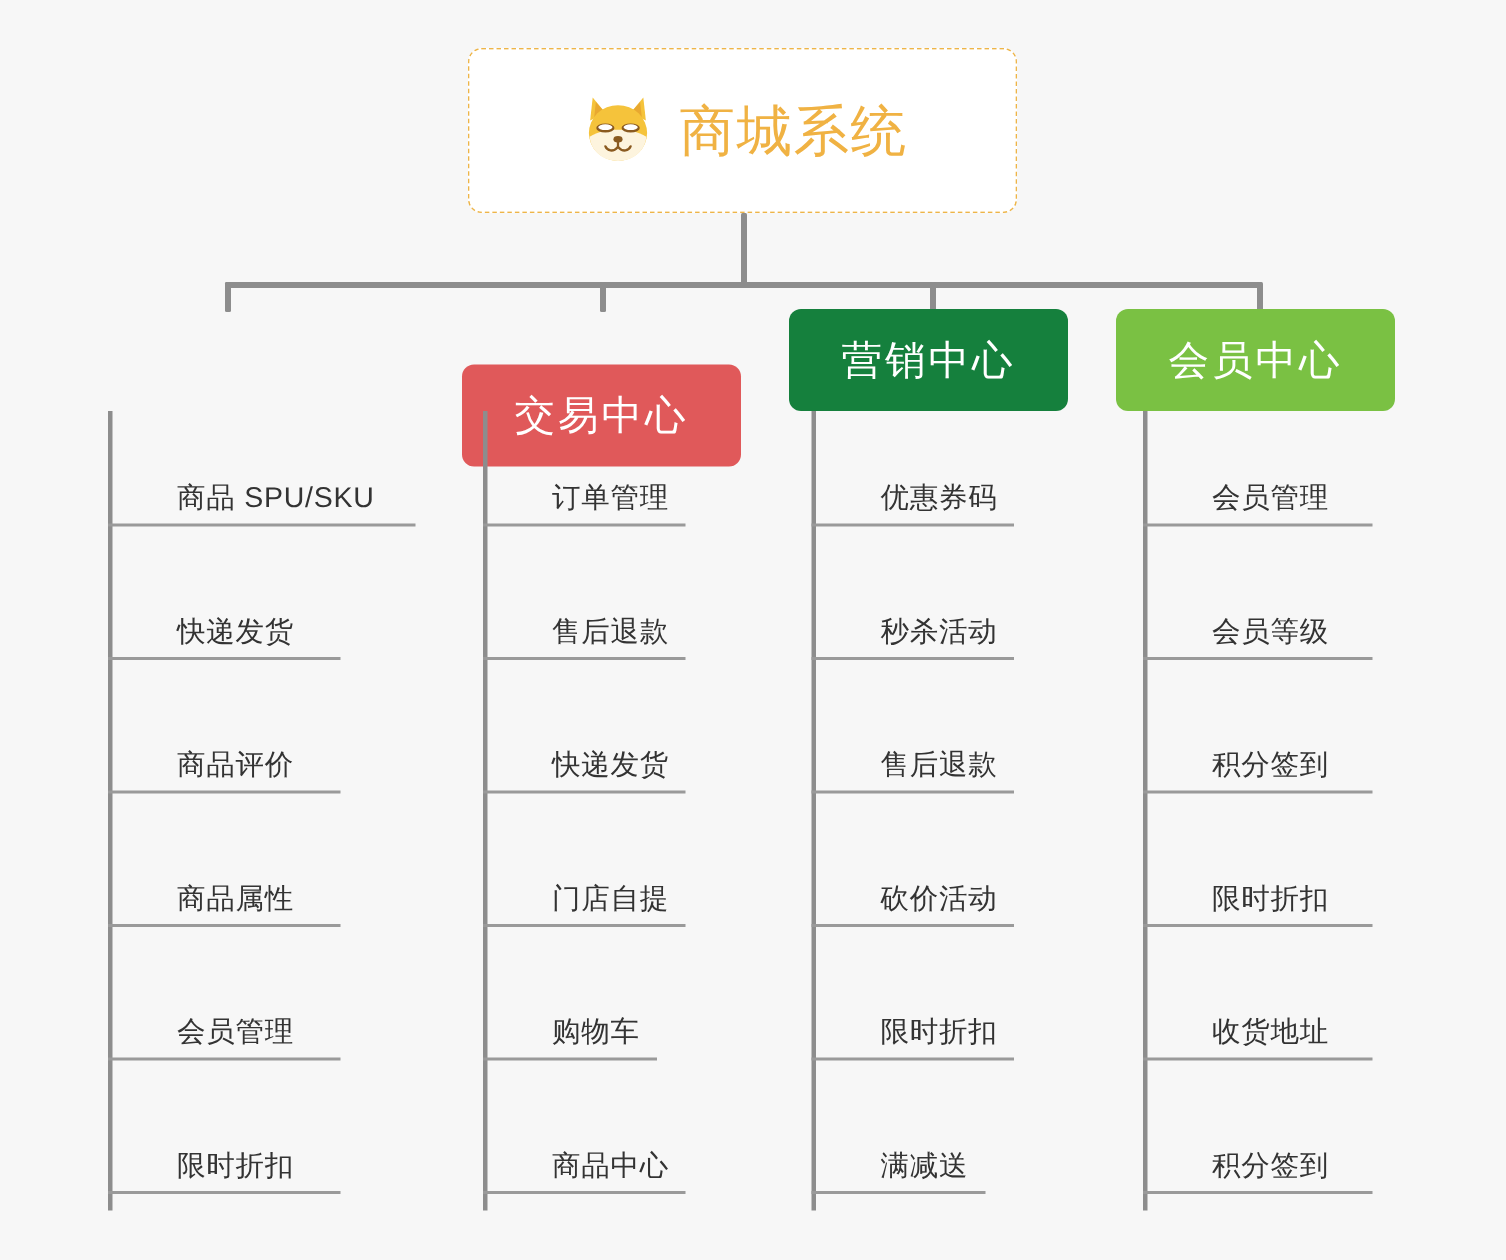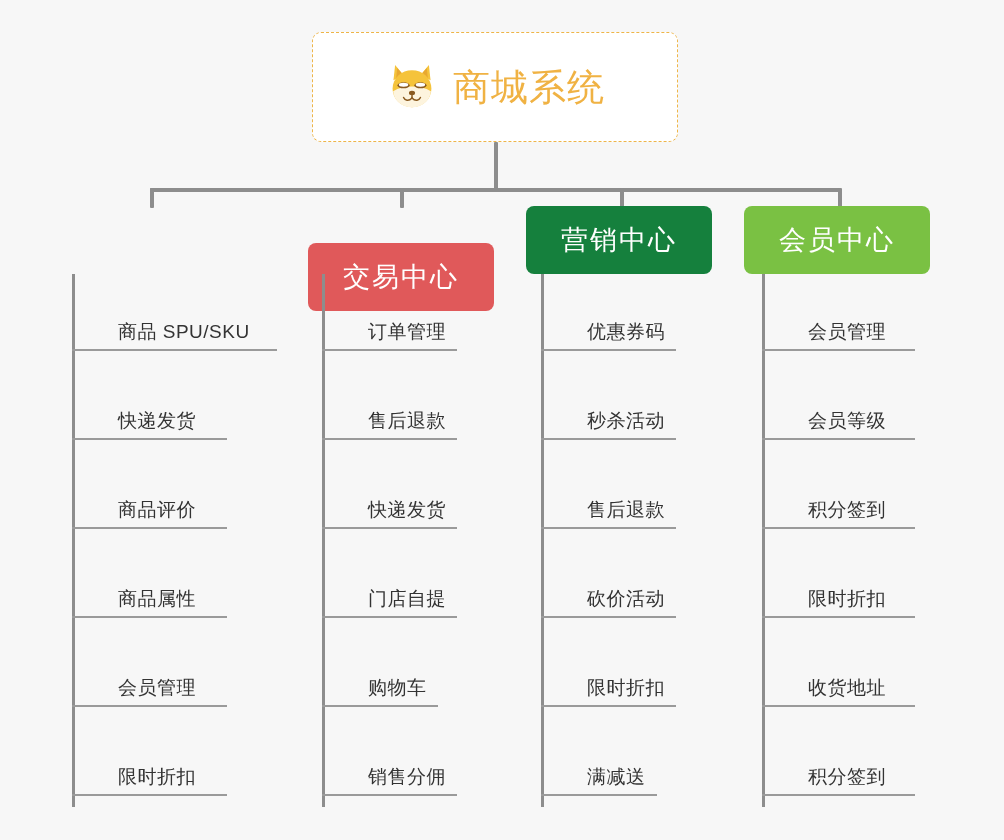--- a/index.html
+++ b/index.html
@@ -187,21 +187,21 @@
   </div>
   <div class="leaf" style="left:322px; top:618px; width:135px;">
     <span class="leaf-label">门店自提</span>
     <div class="leaf-underline" style="width:135px;"></div>
   </div>
   <div class="leaf" style="left:322px; top:707px; width:116px;">
     <span class="leaf-label">购物车</span>
     <div class="leaf-underline" style="width:116px;"></div>
   </div>
   <div class="leaf" style="left:322px; top:796px; width:135px;">
-    <span class="leaf-label">销售分佣</span>
+    <span class="leaf-label">商品中心</span>
     <div class="leaf-underline" style="width:135px;"></div>
   </div>
 
   <div class="cat-header" style="left:526px; top:206px; width:186px; background:#15803d;">
     <span>营销中心</span>
   </div>
   <div class="spine" style="left:541px; top:274px; height:533px;"></div>
 
   <div class="leaf" style="left:541px; top:351px; width:135px;">
     <span class="leaf-label">优惠券码</span>

